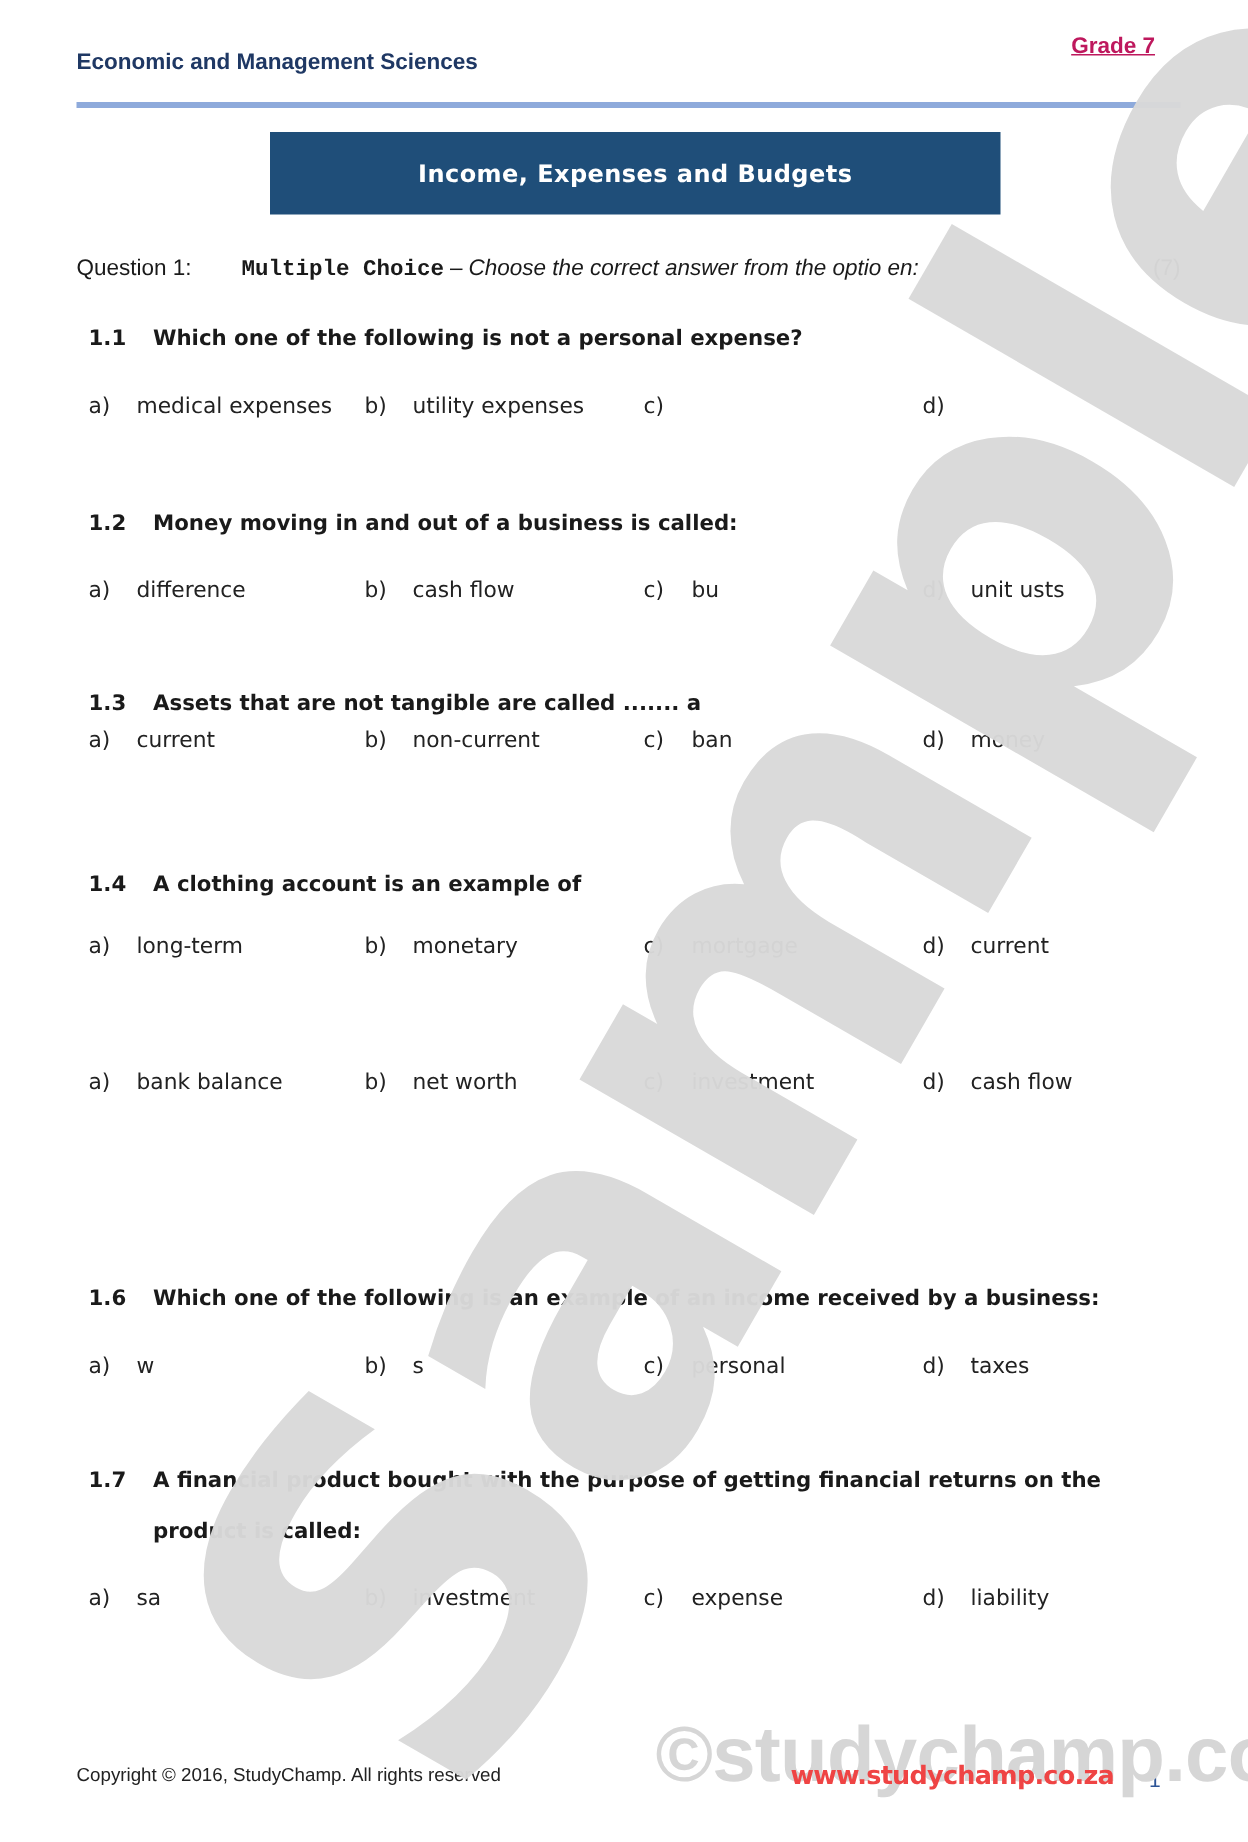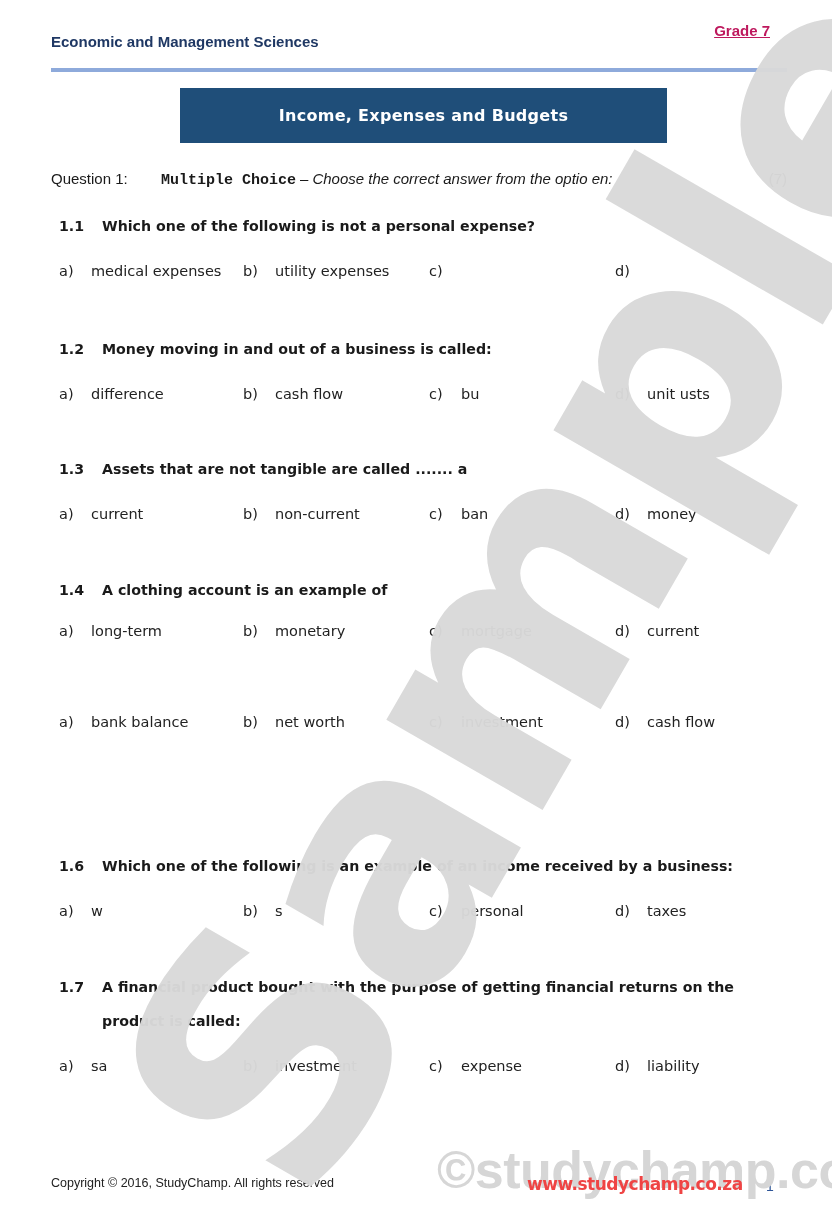--- a/index.html
+++ b/index.html
@@ -128,21 +128,21 @@
         <span class="opt" style="left:370px"><span class="letter">c)</span><span>bu</span></span>
         <span class="opt" style="left:556px"><span class="letter">d)</span><span>unit   usts</span></span>
       </div>
     </div>
 
     <div class="question" style="top:452px">
       <div class="q-text">
           <span class="num">1.3</span>
           <span class="body">Assets that are not tangible are called ....... a</span>
         </div>
-      <div class="options" style="margin-top:20px">
+      <div class="options" style="">
         <span class="opt" style="left:0"><span class="letter">a)</span><span>current</span></span>
         <span class="opt" style="left:184px"><span class="letter">b)</span><span>non-current</span></span>
         <span class="opt" style="left:370px"><span class="letter">c)</span><span>ban</span></span>
         <span class="opt" style="left:556px"><span class="letter">d)</span><span>money</span></span>
       </div>
     </div>
 
     <div class="question" style="top:573px">
       <div class="q-text">
           <span class="num">1.4</span>

